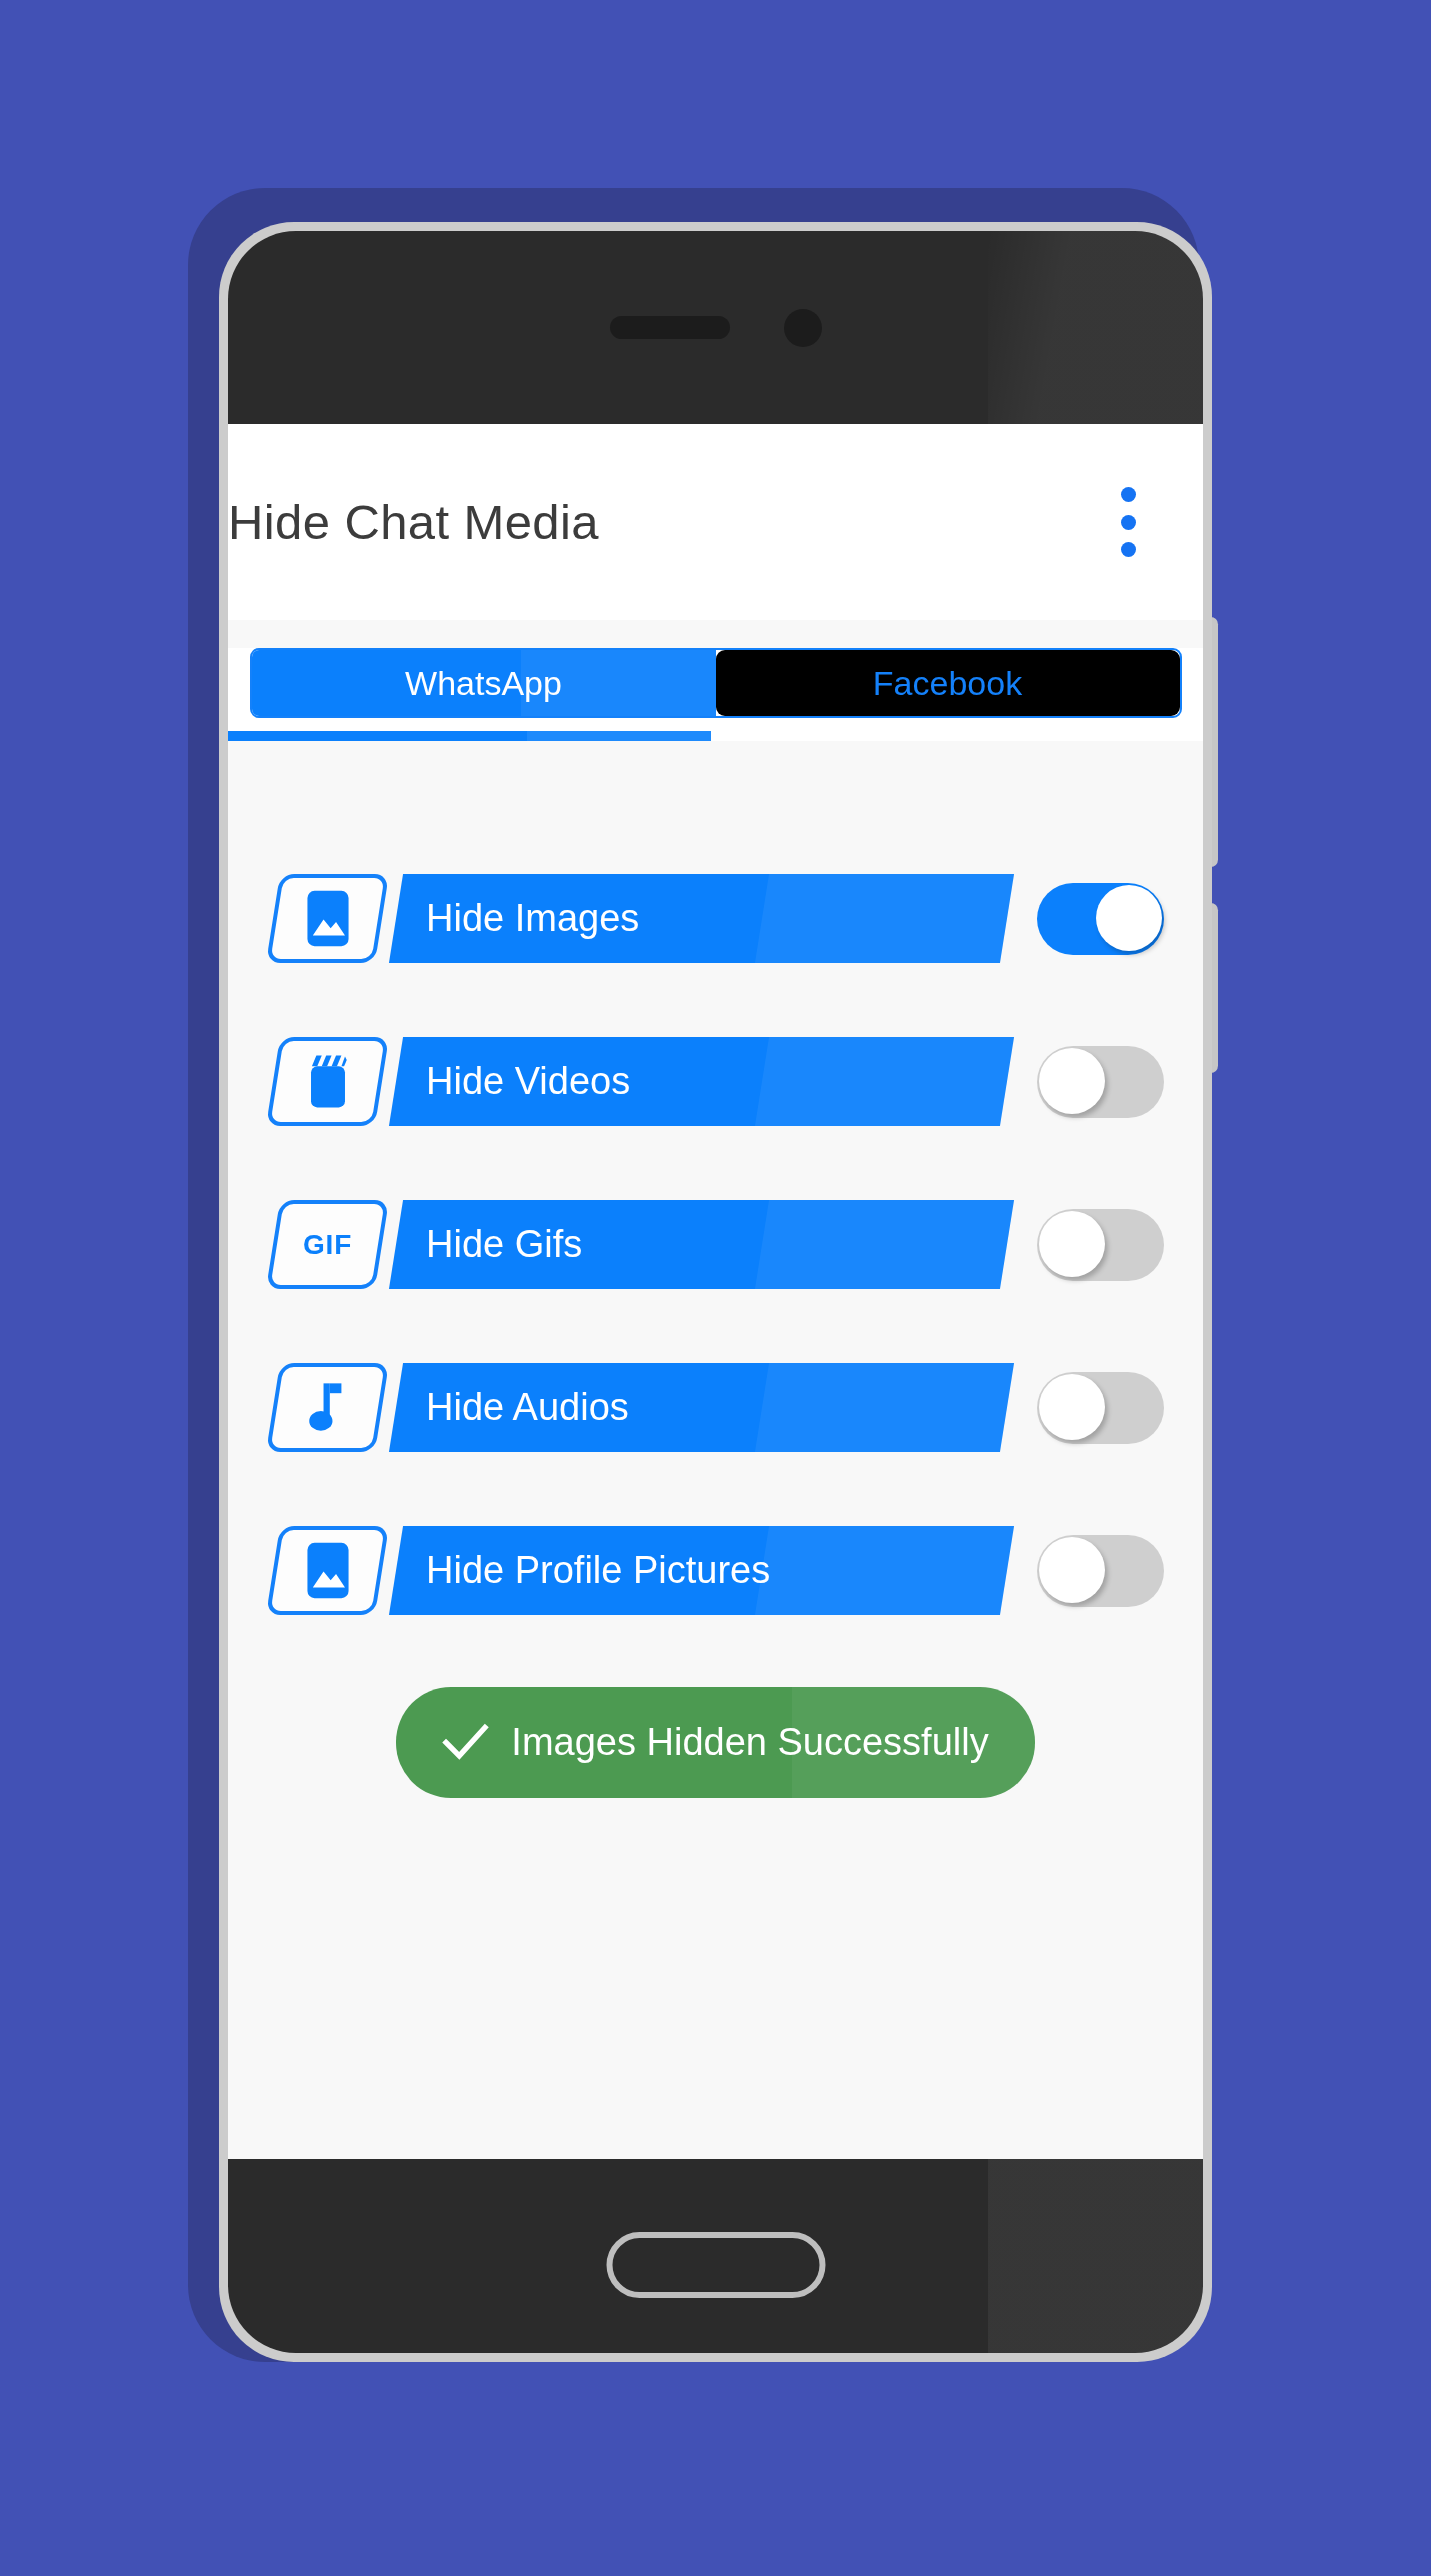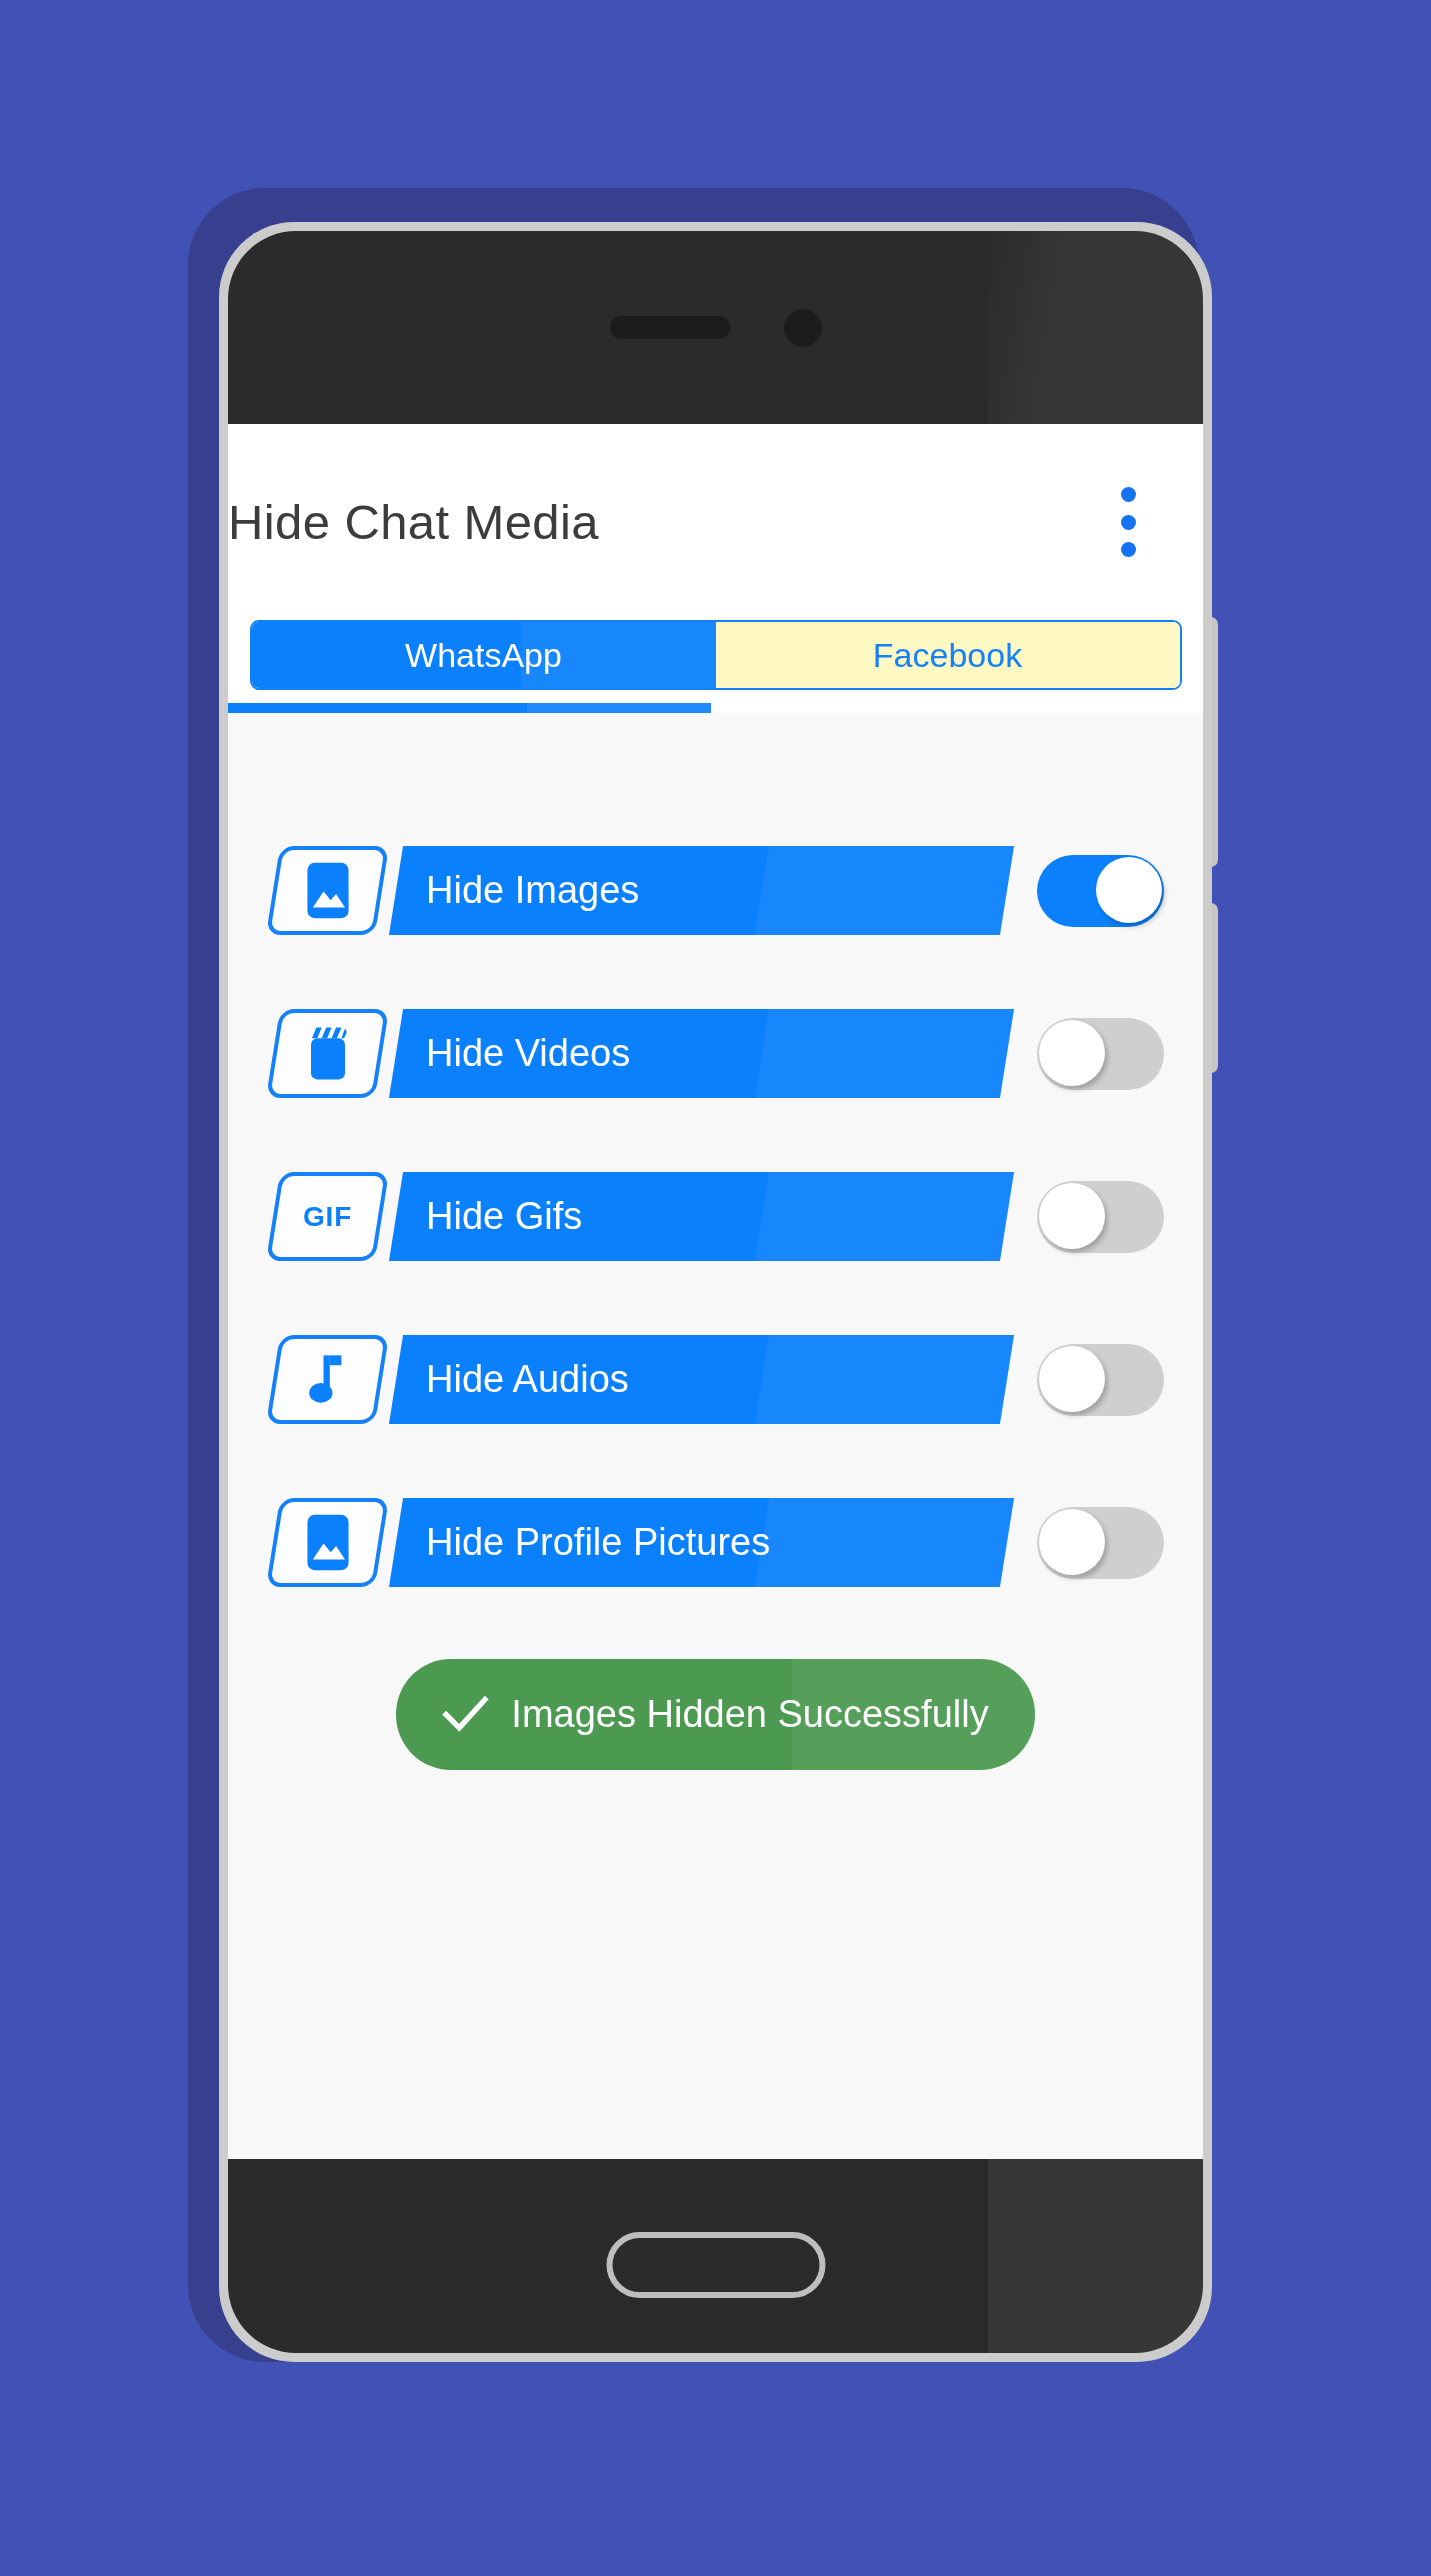--- a/index.html
+++ b/index.html
@@ -143,20 +143,21 @@
     background:#FFFFFF;
     padding:0 21.5px 0 21.5px;
   }
   #tab-bar {
     display:flex;
     height:70px;
     border:2.7px solid #1481FA;
     border-radius:9px;
     overflow:hidden;
     background:#FFFFFF;
+    margin-top:28px;
   }
   .tab {
     flex:1;
     display:flex;
     align-items:center;
     justify-content:center;
     font-size:34px;
     cursor:pointer;
     position:relative;
   }
@@ -167,22 +168,23 @@
   
   .tab.active::after {
     content:"";
     position:absolute;
     top:0; bottom:0; right:0;
     width:42%;
     background:rgba(255,255,255,0.06);
     pointer-events:none;
   }
   .tab.inactive {
-    background:#fef9c3;
+    background:#000000;
     color:#1481FA;
+    border-radius:9px;
   }
   #tab-indicator-row {
     background:#FFFFFF;
     height:23px;
     position:relative;
     padding-top:12.5px;
   }
   #tab-indicator {
     position:absolute;
     left:0; top:12.5px;

